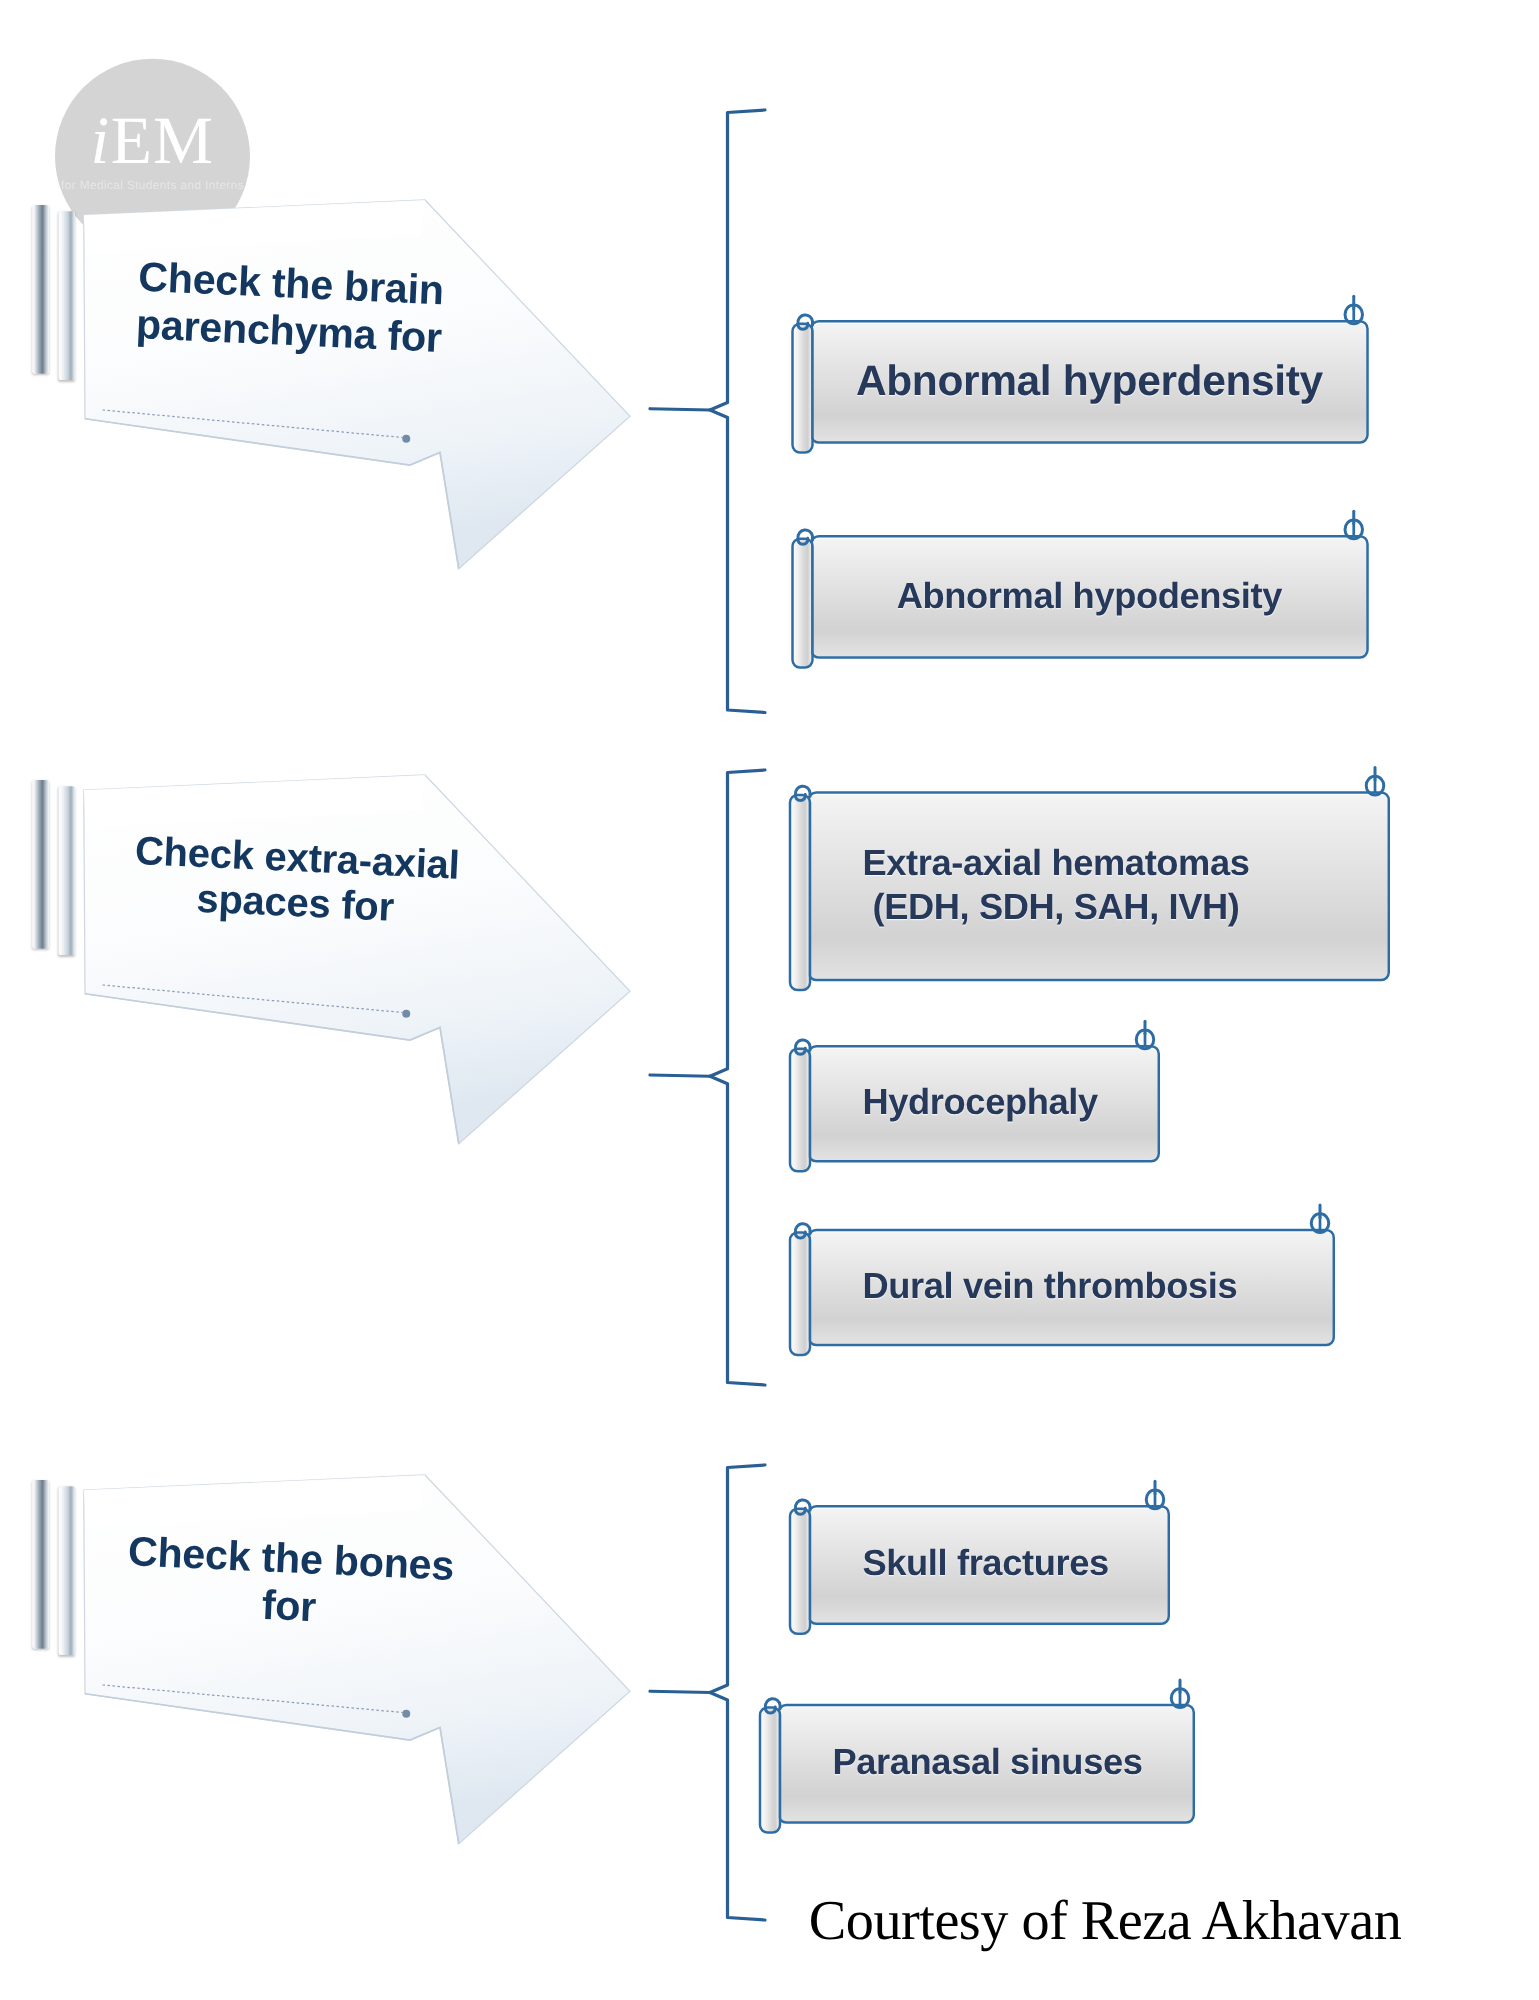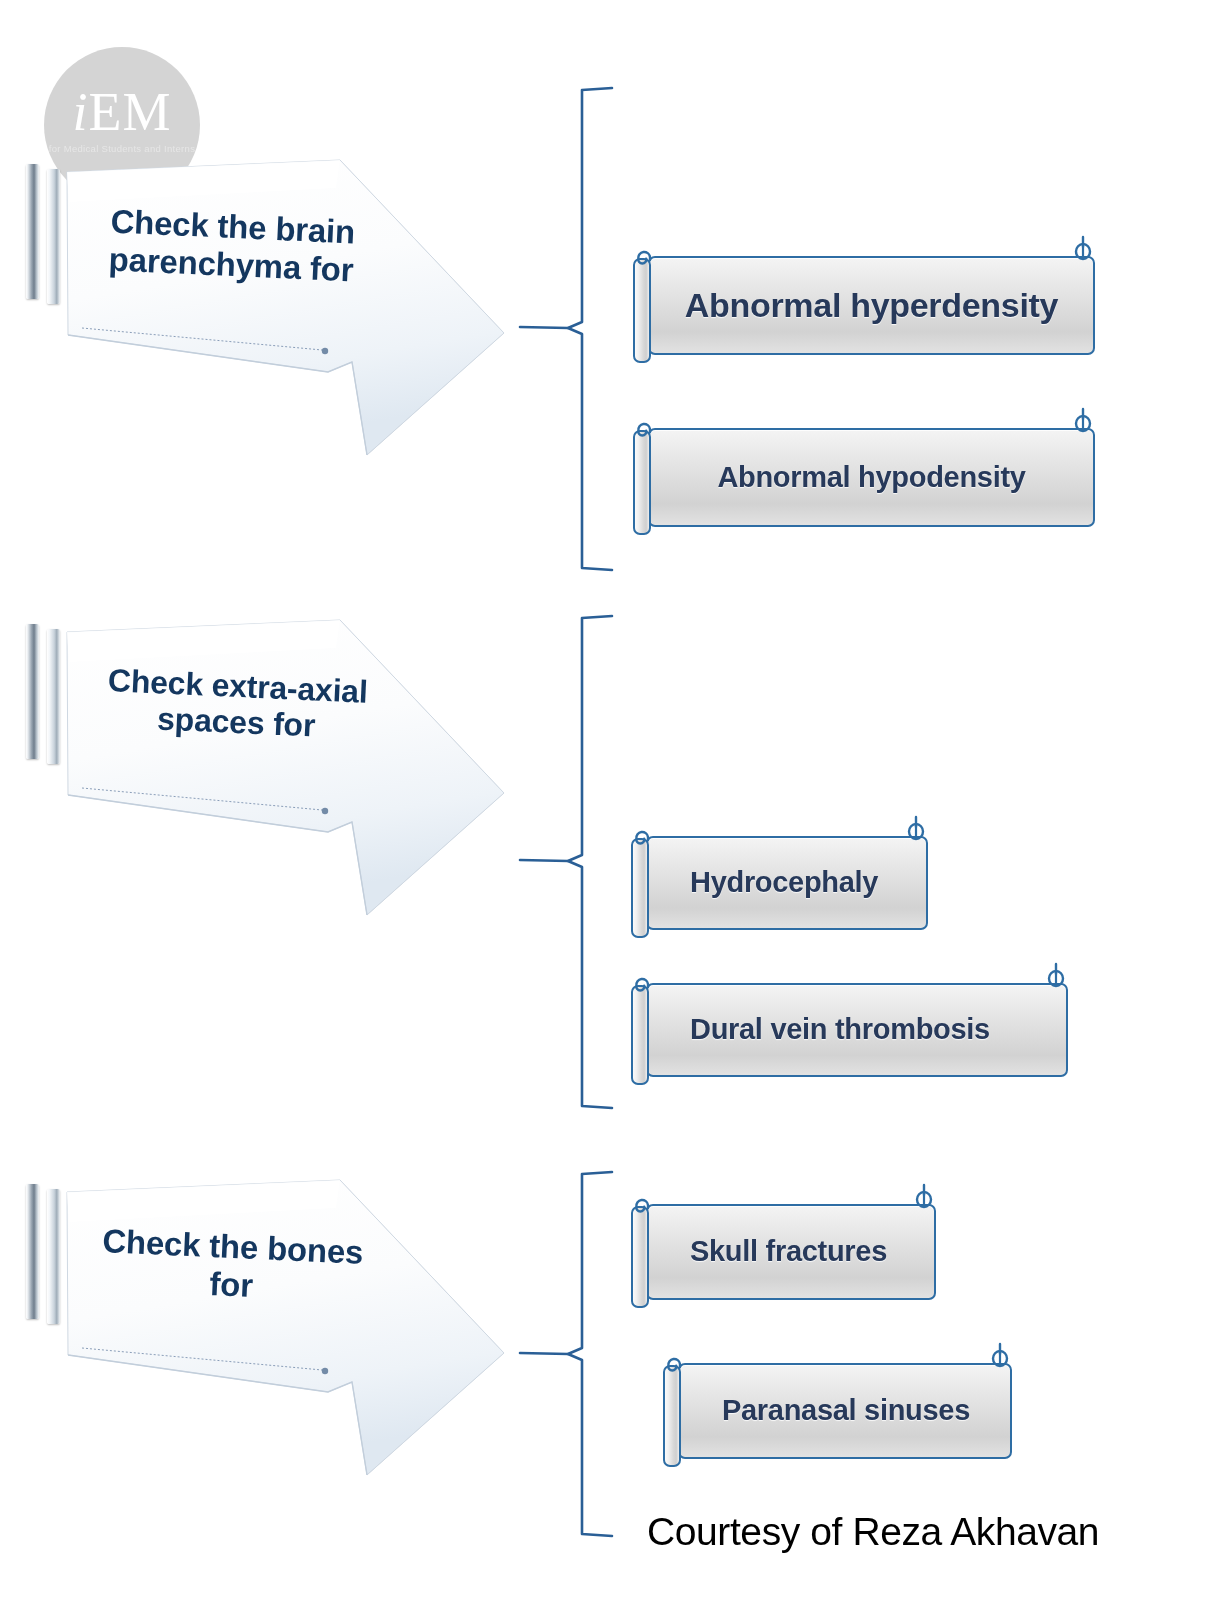--- a/index.html
+++ b/index.html
@@ -73,22 +73,22 @@
     color:#27395a;font-weight:bold;text-align:center;
     line-height:1.22;letter-spacing:-.3px;
     text-shadow:0 1px 1px rgba(255,255,255,.85);
     padding:0 14px;box-sizing:border-box;white-space:pre-line;
   }
   .sb-text.left{justify-content:flex-start;padding-left:44px;}
 
   
   .courtesy{
     position:absolute;color:#000000;
-    font-family:Liberation Sans, sans-serif;
-    font-size:39px;letter-spacing:-.4px;white-space:nowrap;
+    font-family:Liberation Serif, serif;
+    font-size:45px;letter-spacing:-.4px;white-space:nowrap;
   }
 </style>
 </head>
 <body>
 
 <div id="stage">
 
   <div class="logo">
     <div class="mark"><i>i</i><span>EM</span></div>
     <div class="sub">for Medical Students and Interns</div>
@@ -190,20 +190,36 @@
     </svg>
     <div class="arrow-label" style="left:60px;top:58px;width:310px;font-size:32px;transform:rotate(2.6deg);">Check extra-axial
 spaces for</div>
   </div>
 
   <svg class="bracket" style="left:500px;top:612px;width:110px;height:500px;" width="110" height="500" viewBox="0 0 110 500">
     <path d="M112,4 L82,6 L82,243 L68,249 L20,248" fill="none" stroke="#2a5f96" stroke-width="2.6" stroke-linecap="round" stroke-linejoin="round"></path>
     <path d="M112,496 L82,494 L82,255 L68,249" fill="none" stroke="#2a5f96" stroke-width="2.6" stroke-linecap="round" stroke-linejoin="round"></path>
   </svg>
 
+  <div class="scroll-box" style="left:628px;top:625px;width:484px;height:168px;">
+    <div class="sb-body"></div>
+    <div class="sb-roll">
+        <div class="tube"></div>
+      </div>
+    <svg class="sb-hook" style="left:0px;top:0px;width:30px;height:30px;" width="30" height="30" viewBox="0 0 30 30">
+      <path d="M20,12 L20,9 A5.6,5.6 0 1 0 8.4,10.6 A4,4 0 1 0 16.2,10.6" fill="none" stroke="#2e6da4" stroke-width="2.4" stroke-linecap="round"></path>
+    </svg>
+    <svg class="sb-hook" style="left:452px;top:-14px;width:40px;height:40px;" width="40" height="40" viewBox="0 0 40 40">
+      <path d="M20,3 L20,13" fill="none" stroke="#2e6da4" stroke-width="2.4" stroke-linecap="round"></path>
+      <ellipse cx="20" cy="17.5" rx="7" ry="7.5" fill="none" stroke="#2e6da4" stroke-width="2.4"></ellipse>
+      <path d="M20,12 L20,23" fill="none" stroke="#2e6da4" stroke-width="2.2"></path>
+    </svg>
+    <div class="sb-text left" style="font-size:29px;">Extra-axial hematomas
+(EDH, SDH, SAH, IVH)</div>
+  </div>
 
   <div class="scroll-box" style="left:628px;top:828px;width:300px;height:110px;">
     <div class="sb-body"></div>
     <div class="sb-roll">
         <div class="tube"></div>
       </div>
     <svg class="sb-hook" style="left:0px;top:0px;width:30px;height:30px;" width="30" height="30" viewBox="0 0 30 30">
       <path d="M20,12 L20,9 A5.6,5.6 0 1 0 8.4,10.6 A4,4 0 1 0 16.2,10.6" fill="none" stroke="#2e6da4" stroke-width="2.4" stroke-linecap="round"></path>
     </svg>
     <svg class="sb-hook" style="left:268px;top:-14px;width:40px;height:40px;" width="40" height="40" viewBox="0 0 40 40">
@@ -274,21 +290,21 @@
       <path d="M20,12 L20,9 A5.6,5.6 0 1 0 8.4,10.6 A4,4 0 1 0 16.2,10.6" fill="none" stroke="#2e6da4" stroke-width="2.4" stroke-linecap="round"></path>
     </svg>
     <svg class="sb-hook" style="left:276px;top:-14px;width:40px;height:40px;" width="40" height="40" viewBox="0 0 40 40">
       <path d="M20,3 L20,13" fill="none" stroke="#2e6da4" stroke-width="2.4" stroke-linecap="round"></path>
       <ellipse cx="20" cy="17.5" rx="7" ry="7.5" fill="none" stroke="#2e6da4" stroke-width="2.4"></ellipse>
       <path d="M20,12 L20,23" fill="none" stroke="#2e6da4" stroke-width="2.2"></path>
     </svg>
     <div class="sb-text left" style="font-size:29px;">Skull fractures</div>
   </div>
 
-  <div class="scroll-box" style="left:660px;top:1355px;width:352px;height:112px;">
+  <div class="scroll-box" style="left:604px;top:1355px;width:352px;height:112px;">
     <div class="sb-body"></div>
     <div class="sb-roll">
         <div class="tube"></div>
       </div>
     <svg class="sb-hook" style="left:0px;top:0px;width:30px;height:30px;" width="30" height="30" viewBox="0 0 30 30">
       <path d="M20,12 L20,9 A5.6,5.6 0 1 0 8.4,10.6 A4,4 0 1 0 16.2,10.6" fill="none" stroke="#2e6da4" stroke-width="2.4" stroke-linecap="round"></path>
     </svg>
     <svg class="sb-hook" style="left:320px;top:-14px;width:40px;height:40px;" width="40" height="40" viewBox="0 0 40 40">
       <path d="M20,3 L20,13" fill="none" stroke="#2e6da4" stroke-width="2.4" stroke-linecap="round"></path>
       <ellipse cx="20" cy="17.5" rx="7" ry="7.5" fill="none" stroke="#2e6da4" stroke-width="2.4"></ellipse>

